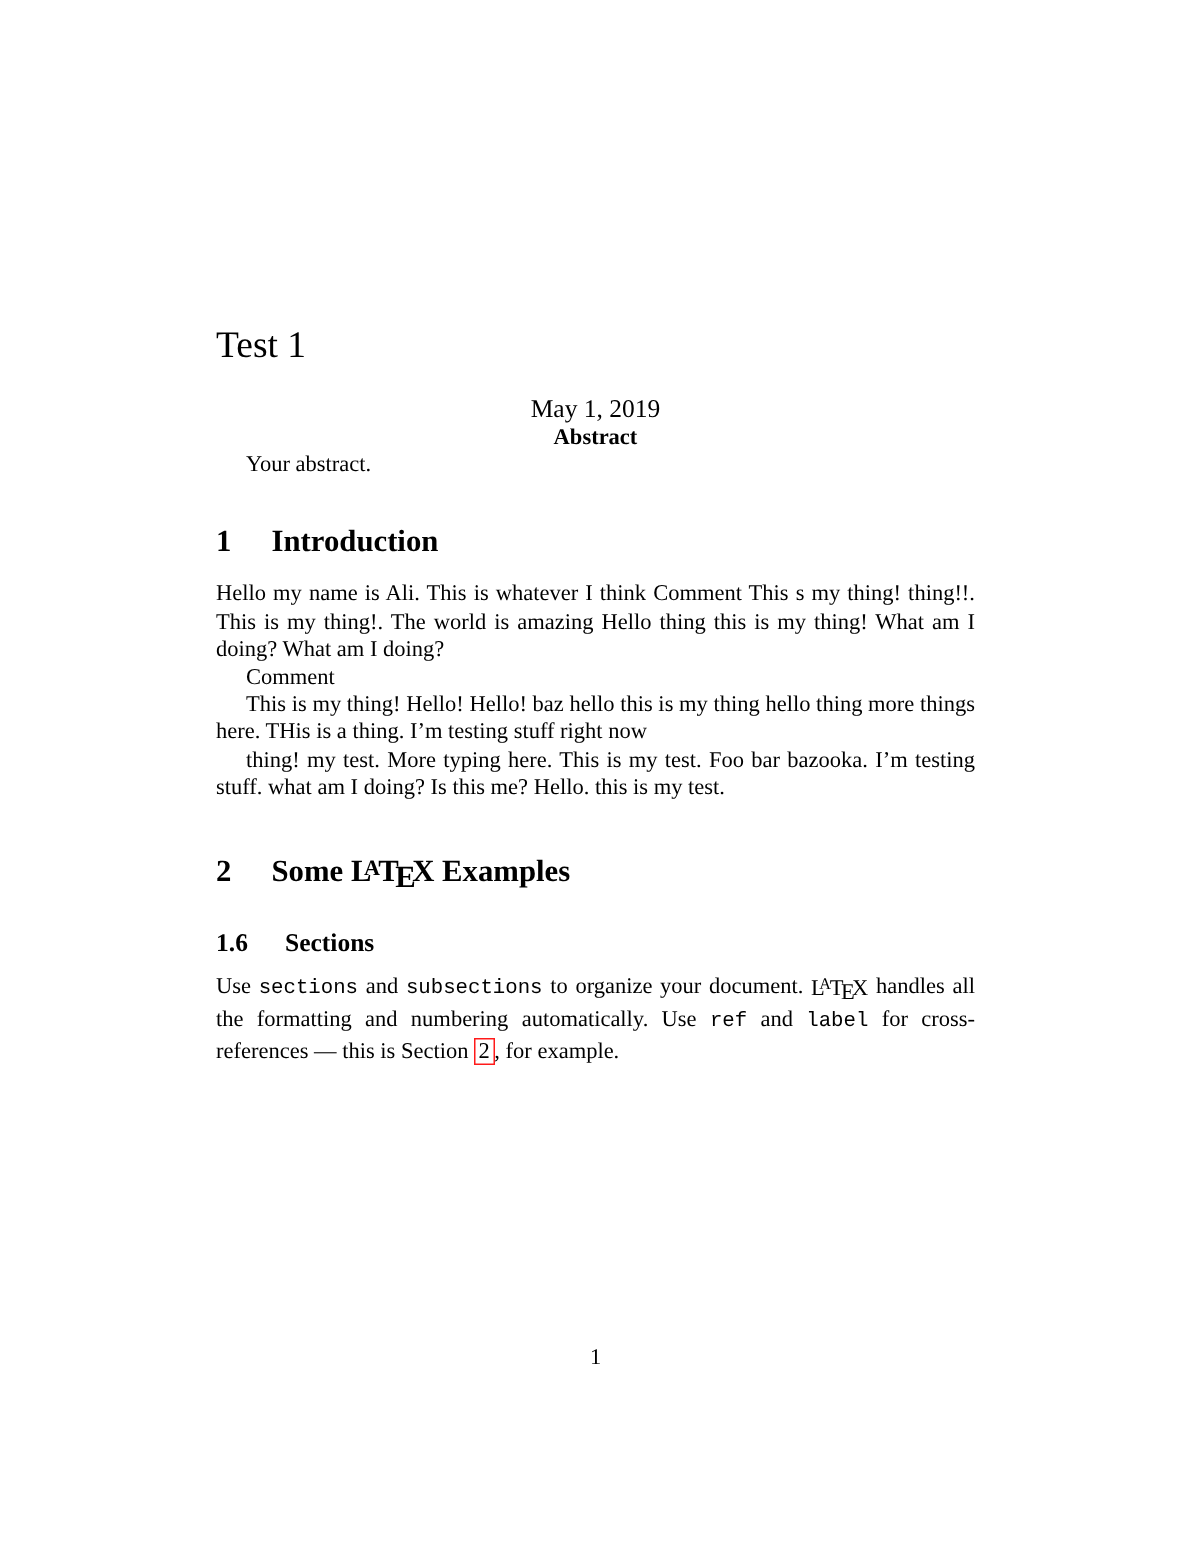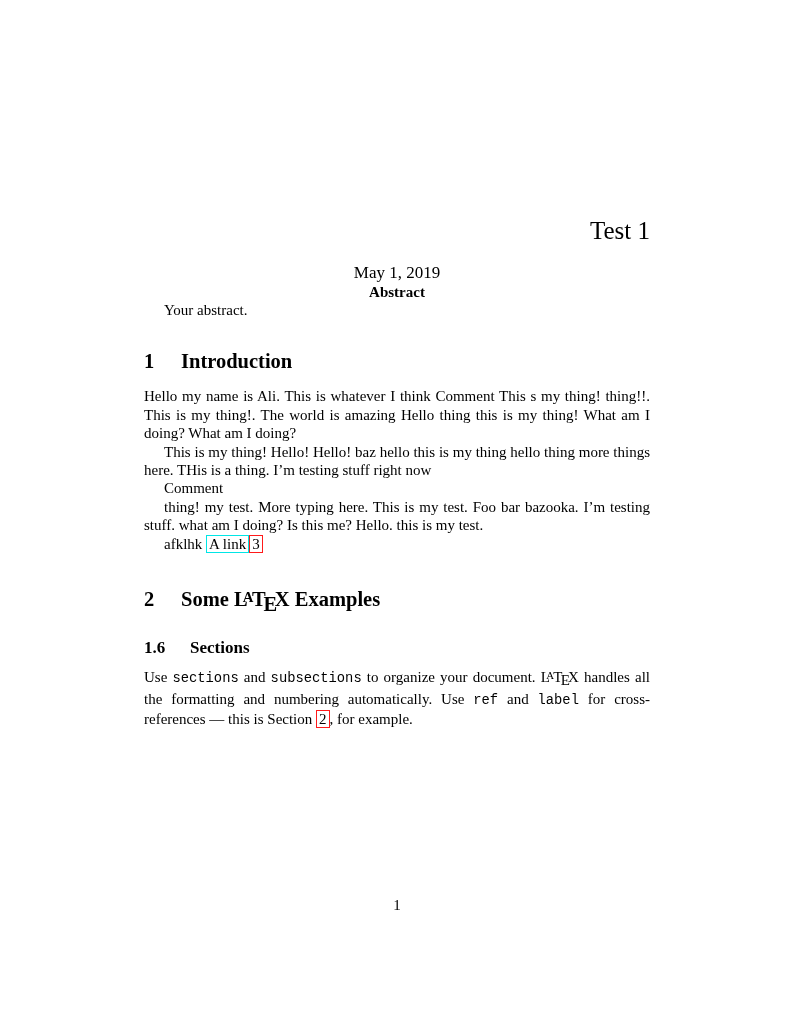--- a/index.html
+++ b/index.html
@@ -15,21 +15,21 @@
   .page { position: absolute; inset: 0; }
   .content {
     position: absolute;
     left: 144px; top: 0;
     width: 506px;
     padding-top: 216px;
   }
   .doc-title {
     font-size: 25px;
     line-height: 30px;
-    text-align: right;
+    text-align: left;
     font-weight: normal;
     margin: 0;
   }
   .doc-author {
     font-size: 17px; line-height: 21px;
     text-align: center;
     margin-top: 26px;
   }
   .doc-date {
     font-size: 17px; line-height: 21px;
@@ -109,25 +109,24 @@
 
     <h1 class="doc-title">Test 1</h1>
     <div class="doc-date">May 1, 2019</div>
 
     <div class="abstract-heading">Abstract</div>
     <p class="abstract-text body-par">Your abstract.</p>
 
     <h2 class="sec-heading"><span class="sec-num">1</span><span>Introduction</span></h2>
 
     <p class="body-par">Hello my name is Ali. This is whatever I think Comment This s my thing! thing!!. This is my thing!. The world is amazing Hello thing this is my thing! What am I doing? What am I doing?</p>
+    <p class="body-par indent">Comment</p>
     <p class="body-par indent">This is my thing! Hello! Hello! baz hello this is my thing hello thing more things here. THis is a thing. I’m testing stuff right now</p>
-    <p class="body-par indent">Comment</p>
     <p class="body-par indent">thing! my test. More typing here. This is my test. Foo bar bazooka. I’m testing stuff. what am I doing? Is this me? Hello. this is my test.</p>
 
-    <p class="body-par indent"><span>afklhk </span><a href="#" class="url-box">A link</a><a href="#" class="ref-box">3</a></p>
 
 
     <h2 class="sec-heading second"><span class="sec-num">2</span><span>Some </span><span class="latex-logo"><span>L</span><span class="lx-a">A</span><span>T</span><span class="lx-e">E</span><span>X</span></span><span> Examples</span></h2>
 
     <h3 class="subsec-heading"><span class="subsec-num">1.6</span><span>Sections</span></h3>
 
     <p class="body-par"><span>Use </span><span class="mono">sections</span><span> and </span><span class="mono">subsections</span><span> to organize your document. </span><span class="latex-logo"><span>L</span><span class="lx-a">A</span><span>T</span><span class="lx-e">E</span><span>X</span></span><span> handles all the formatting and numbering automatically. Use </span><span class="mono">ref</span><span> and </span><span class="mono">label</span><span> for cross-references — this is Section </span><a href="#" class="ref-box">2</a><span>, for example.</span></p>
 
   </div>
 

